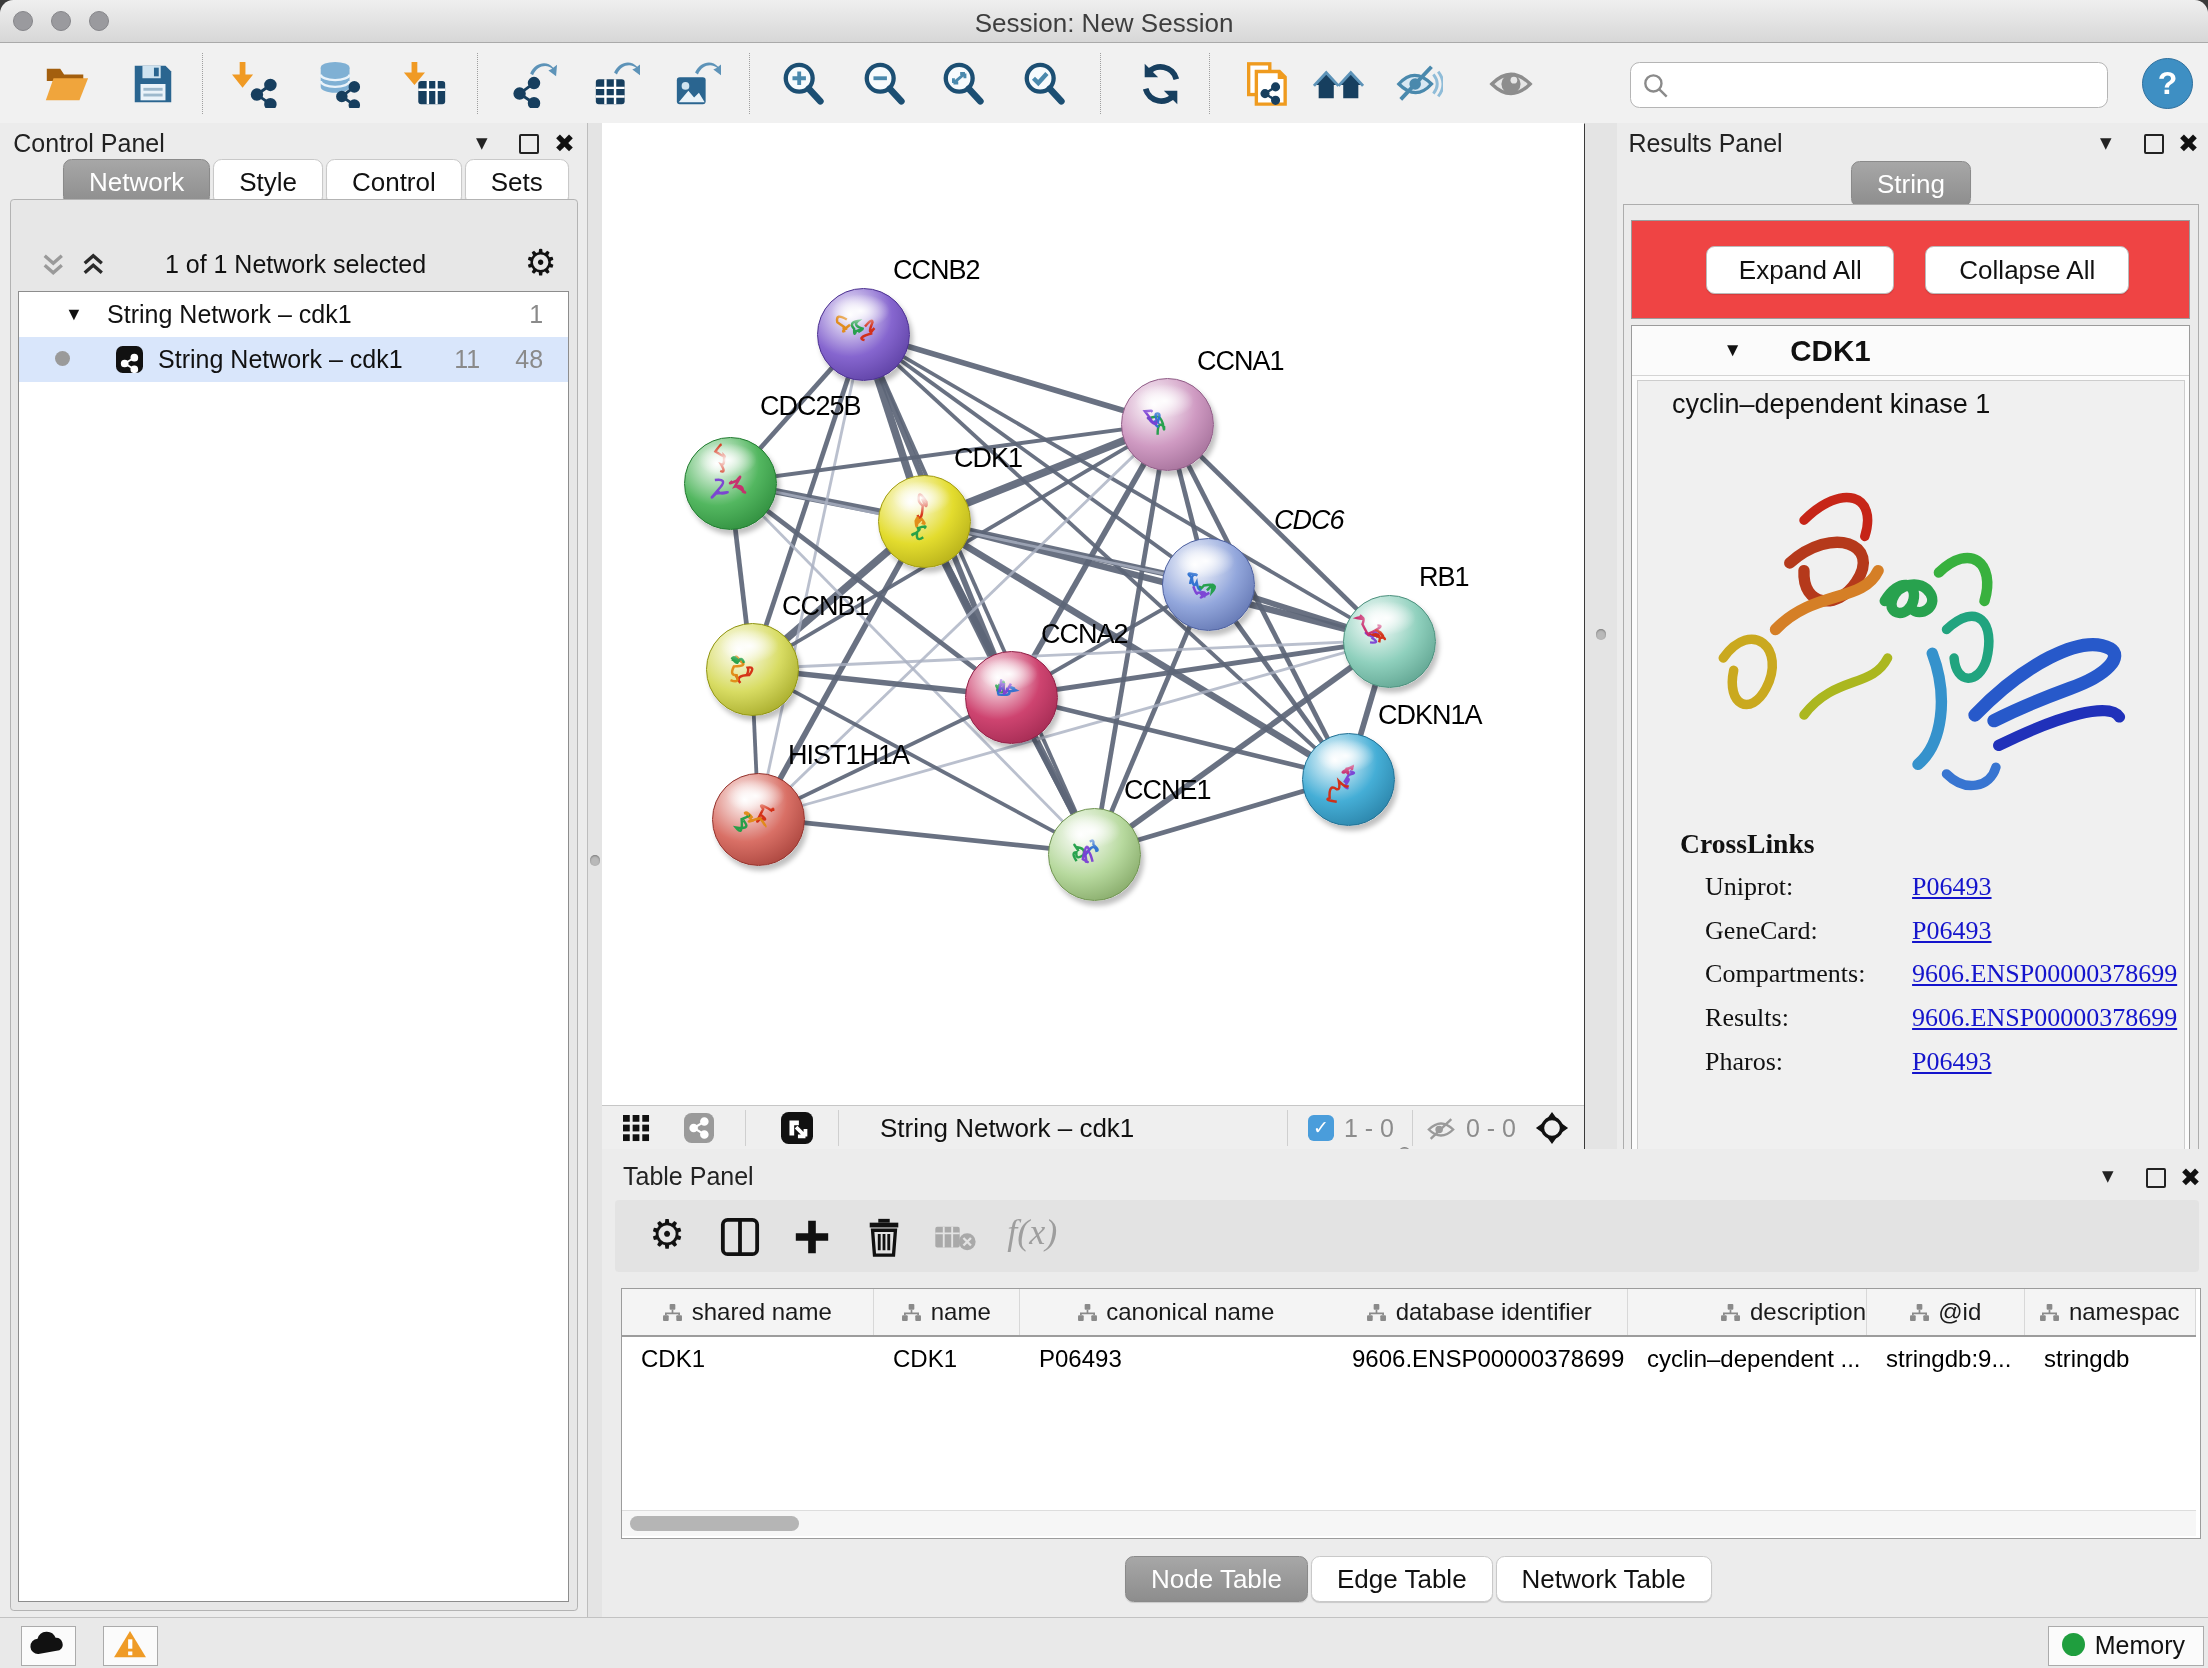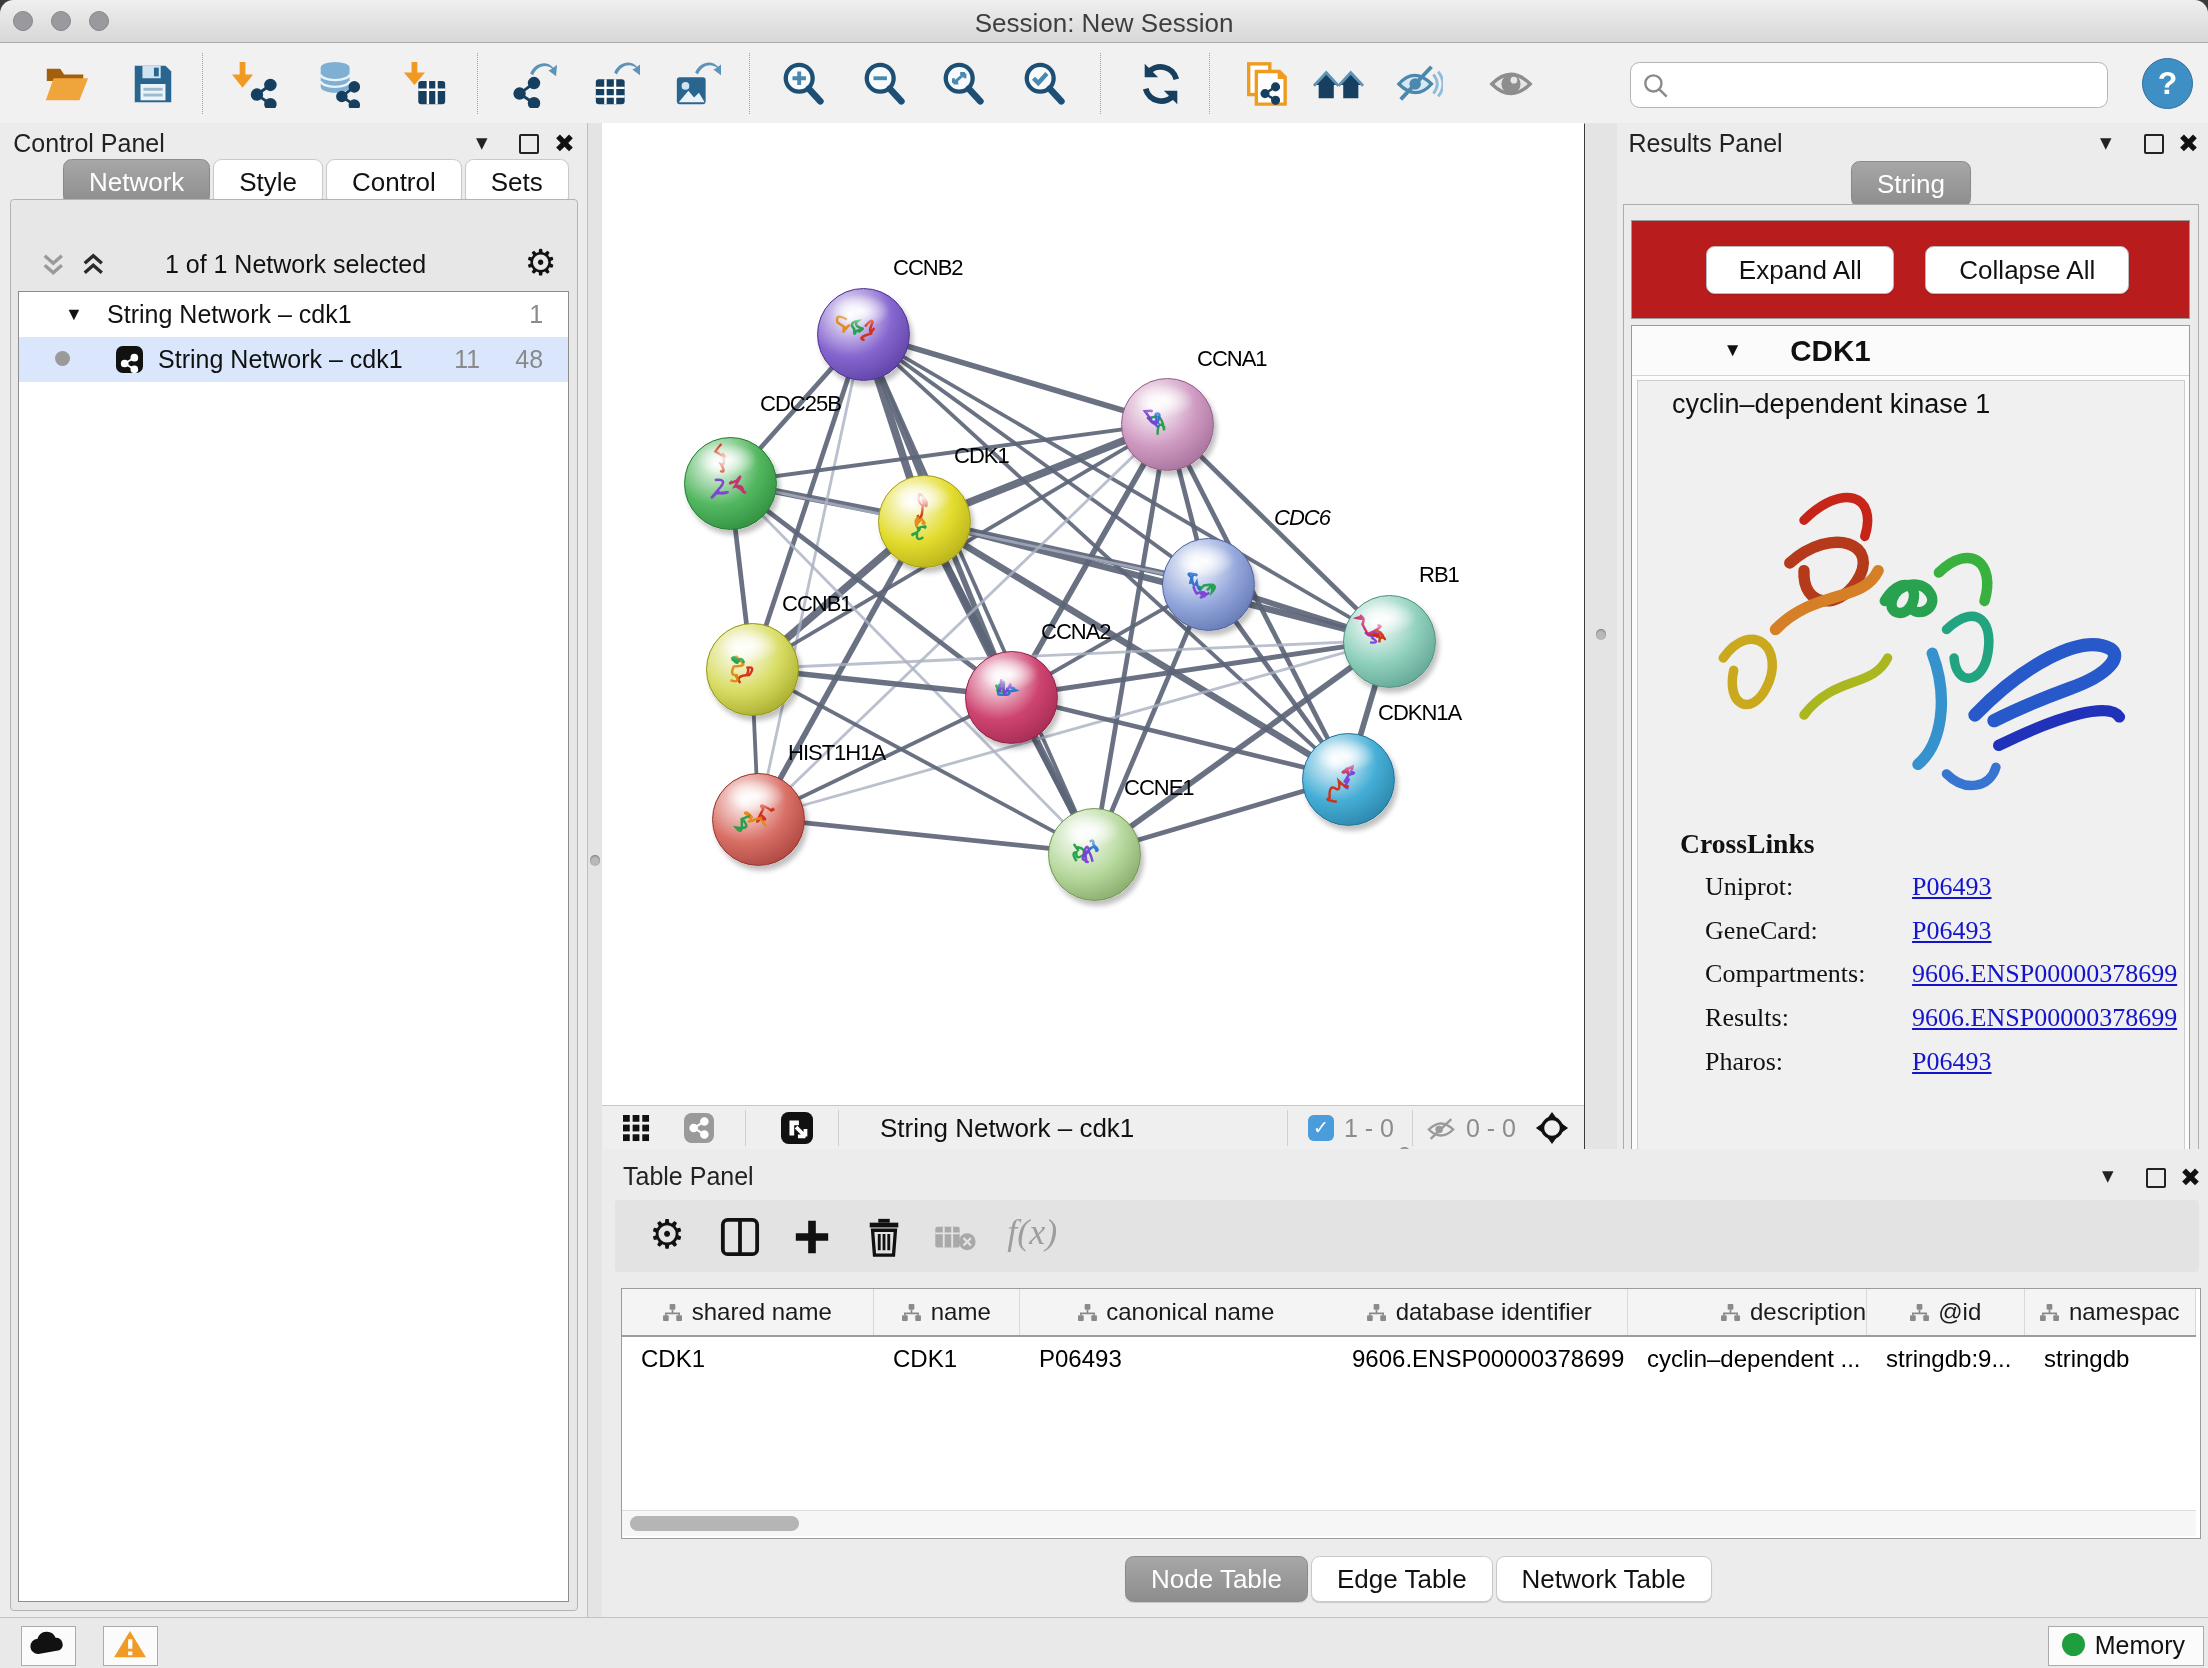--- a/index.html
+++ b/index.html
@@ -38,30 +38,30 @@
   .rowsel{background:#d9e6fb;}
   .graydot{width:15px;height:15px;border-radius:50%;background:#9a9a9a;top:14.3px;}
   .stringapp{width:27px;height:27px;border-radius:6.7px;background:#111;top:8.6px;}
   .cnt{color:#8a8a8a;}
   
   #network-view{left:602px;top:123px;width:982px;height:982px;background:#fff;}
   #net-svg{position:absolute;left:0;top:0;}
   .node{position:absolute;width:91px;height:91px;border-radius:50%;}
   .node::after{content:"";position:absolute;left:13.3px;top:4.8px;width:59px;height:34px;border-radius:50%;
     background:radial-gradient(ellipse at center,rgba(255,255,255,.95),rgba(255,255,255,0) 70%);}
-  .nodelabel{position:absolute;font-size:22px;color:#000;letter-spacing:-1px;white-space:nowrap;}
+  .nodelabel{position:absolute;font-size:27px;color:#000;letter-spacing:-1px;white-space:nowrap;}
   #netbar{left:602px;top:1105px;width:982px;height:44px;background:#efefef;border-top:1px solid #c6c6c6;}
   .nbsep{top:3.8px;width:0;height:36px;border-left:1px solid #cfcfcf;}
   #nb-title{font-size:26px;top:6.7px;color:#111;}
   .nbcount{font-size:25px;color:#8c8c8c;top:7.6px;}
   #nb-check{width:26px;height:26px;background:#4a9ddb;border-radius:5.7px;color:#fff;text-align:center;line-height:26px;font-size:19px;top:8.6px;}
   
   #results-panel{left:1617px;top:123px;width:592px;height:1026px;background:#ececec;}
   #rp-outer{left:5.7px;top:81px;width:574px;height:1030px;background:#ebebeb;border:1px solid #adadad;}
-  #rp-btnbox{left:7.6px;top:15px;width:557px;height:97px;border:1px solid #9b9b9b;background:#b91c1c;}
+  #rp-btnbox{left:7.6px;top:15px;width:557px;height:97px;border:1px solid #9b9b9b;background:#ef4444;}
   .rp-btn{height:46px;line-height:46px;background:#fff;border:1px solid #bbb;border-radius:8.6px;font-size:26px;text-align:center;top:25px;box-shadow:0 1px 1px rgba(0,0,0,.12);}
   #rp-section{left:7.6px;top:120px;width:557px;height:900px;border:1px solid #9b9b9b;background:#fcfcfc;}
   #rp-sec-head{height:49px;border-bottom:1px solid #d4d4d4;background:#fbfbfb;}
   #rp-content{position:absolute;left:4.8px;top:54px;width:546px;height:837px;background:#f0f0f0;border:1px solid #cdcdcd;}
   .serif{font-family:"Liberation Serif","DejaVu Serif",serif;}
   .xl-label{font-size:26px;color:#111;}
   .xl-link{font-size:26px;color:#1414cc;text-decoration:underline;}
   
   #table-panel{left:602px;top:1149px;width:1606px;height:468px;background:#ececec;}
   #tp-toolbar{left:13.3px;top:51px;width:1584px;height:72px;background:#e3e3e3;border-radius:3.8px;}

